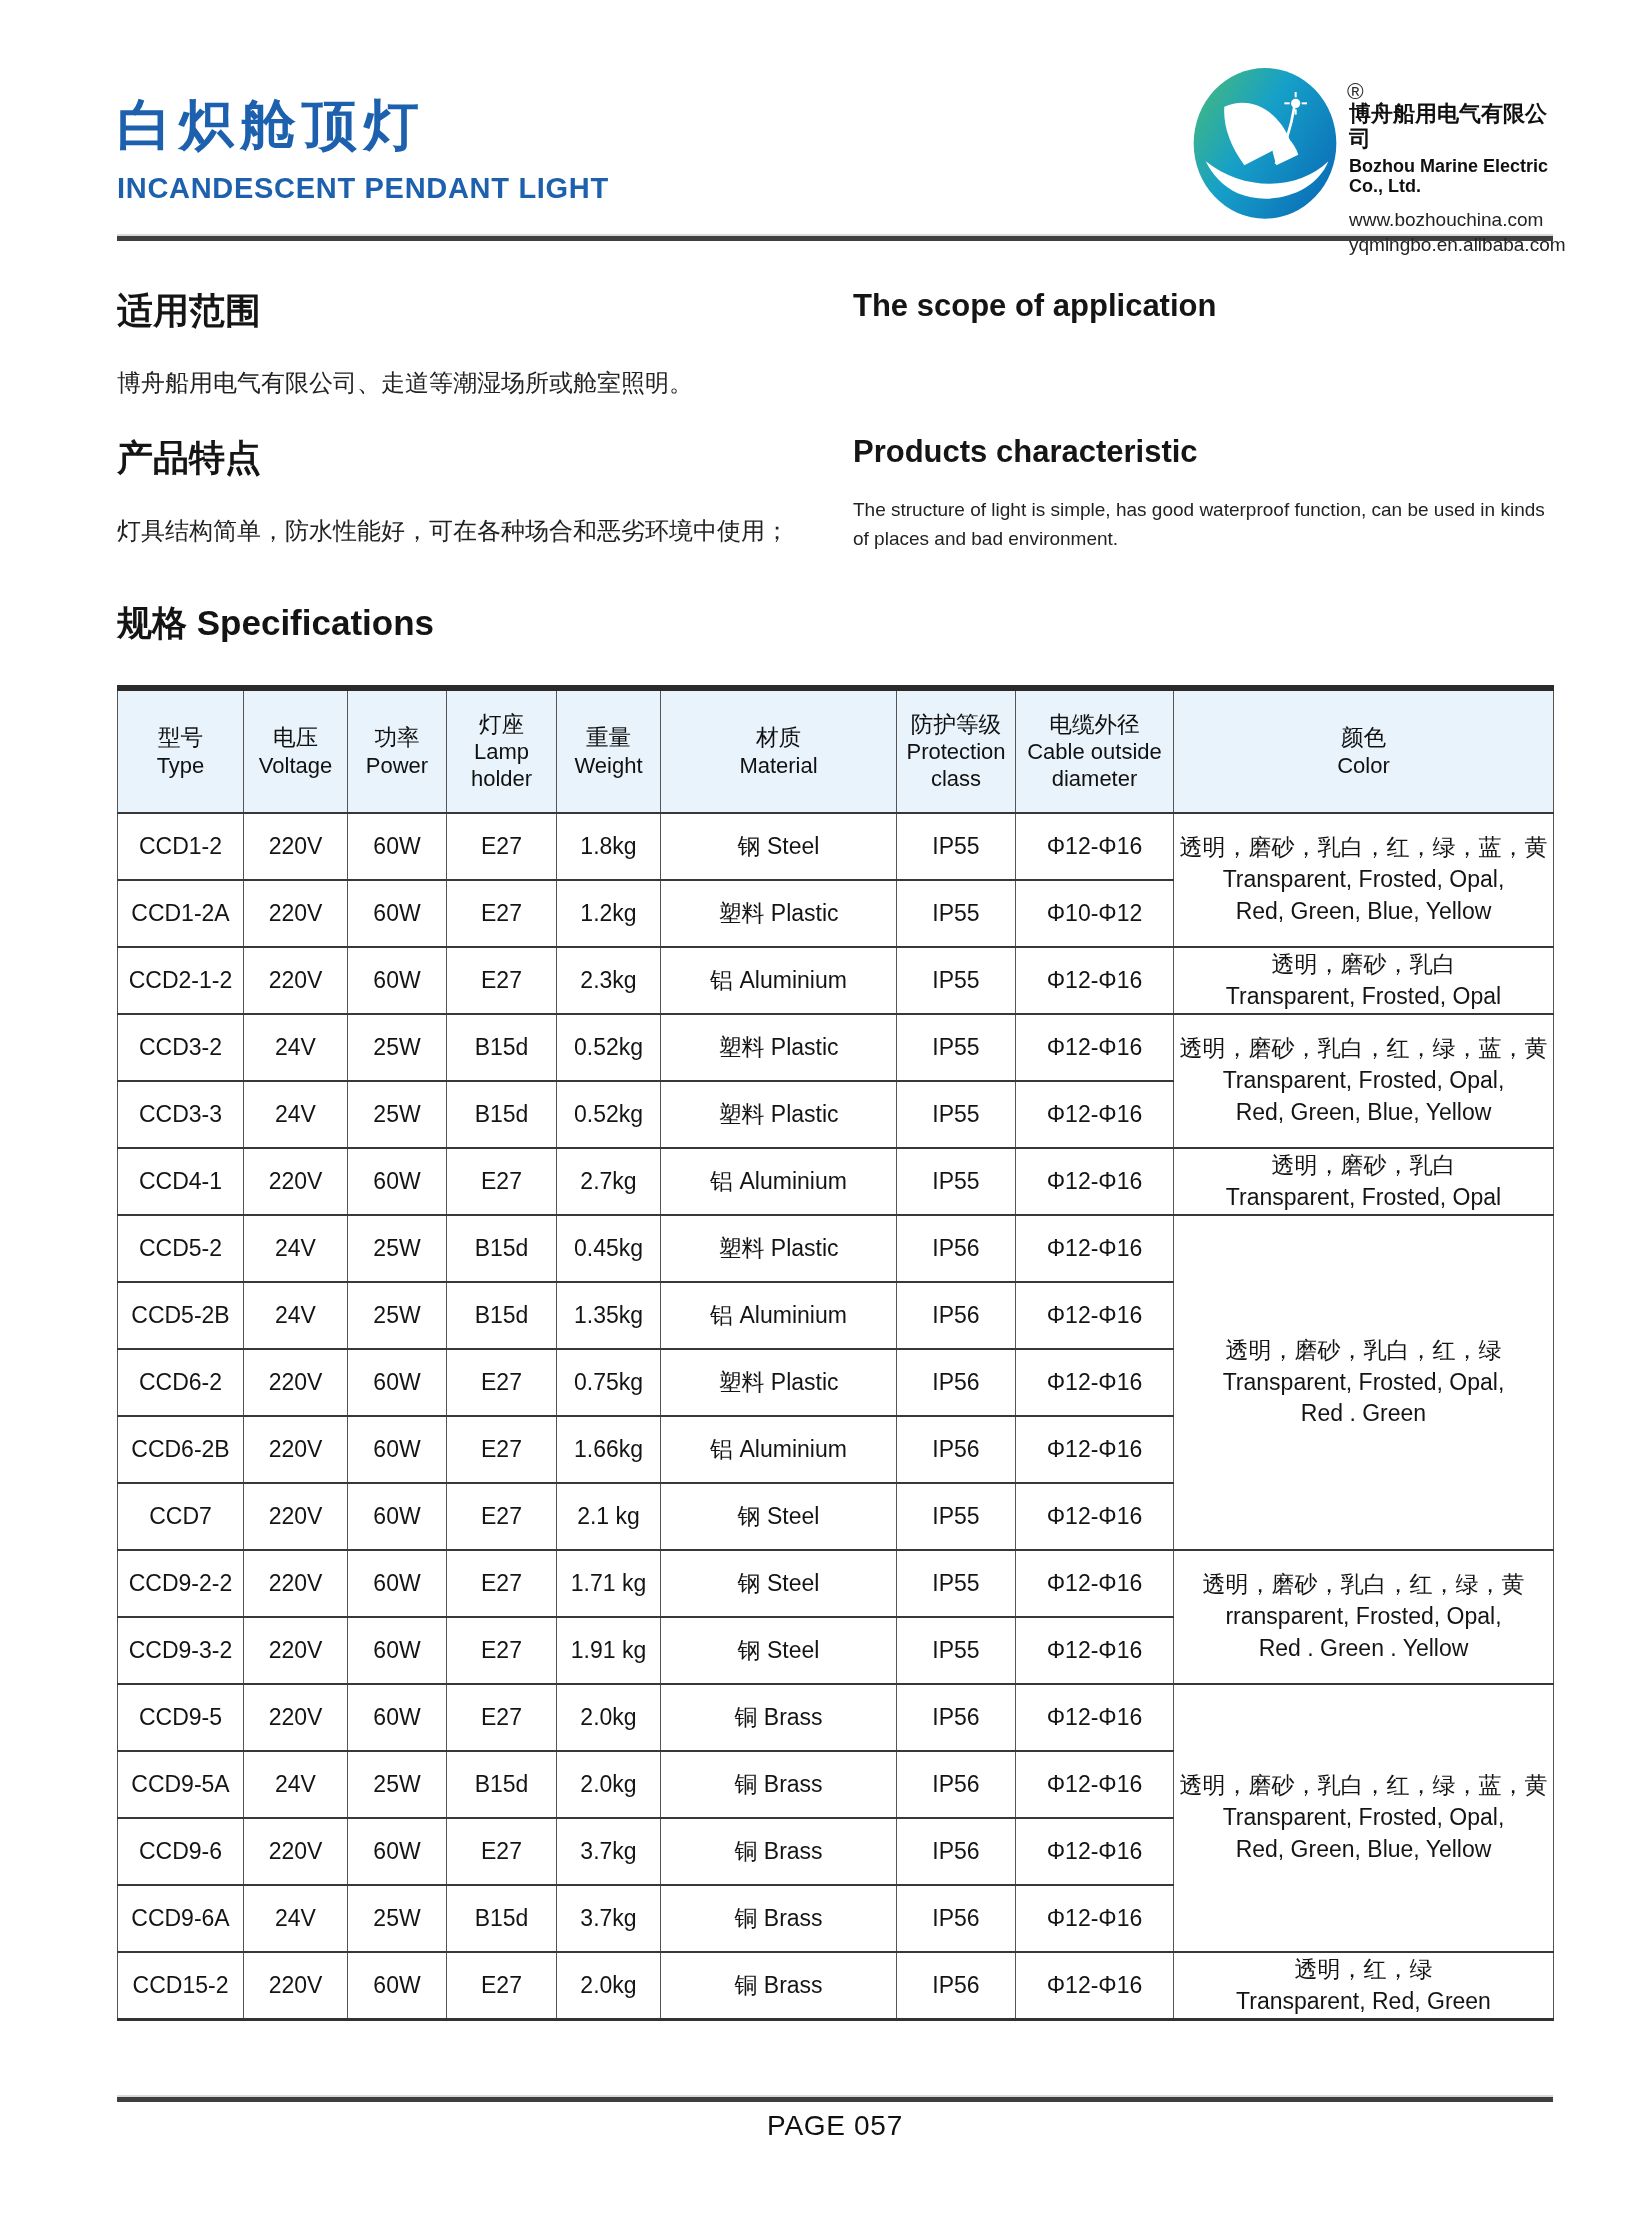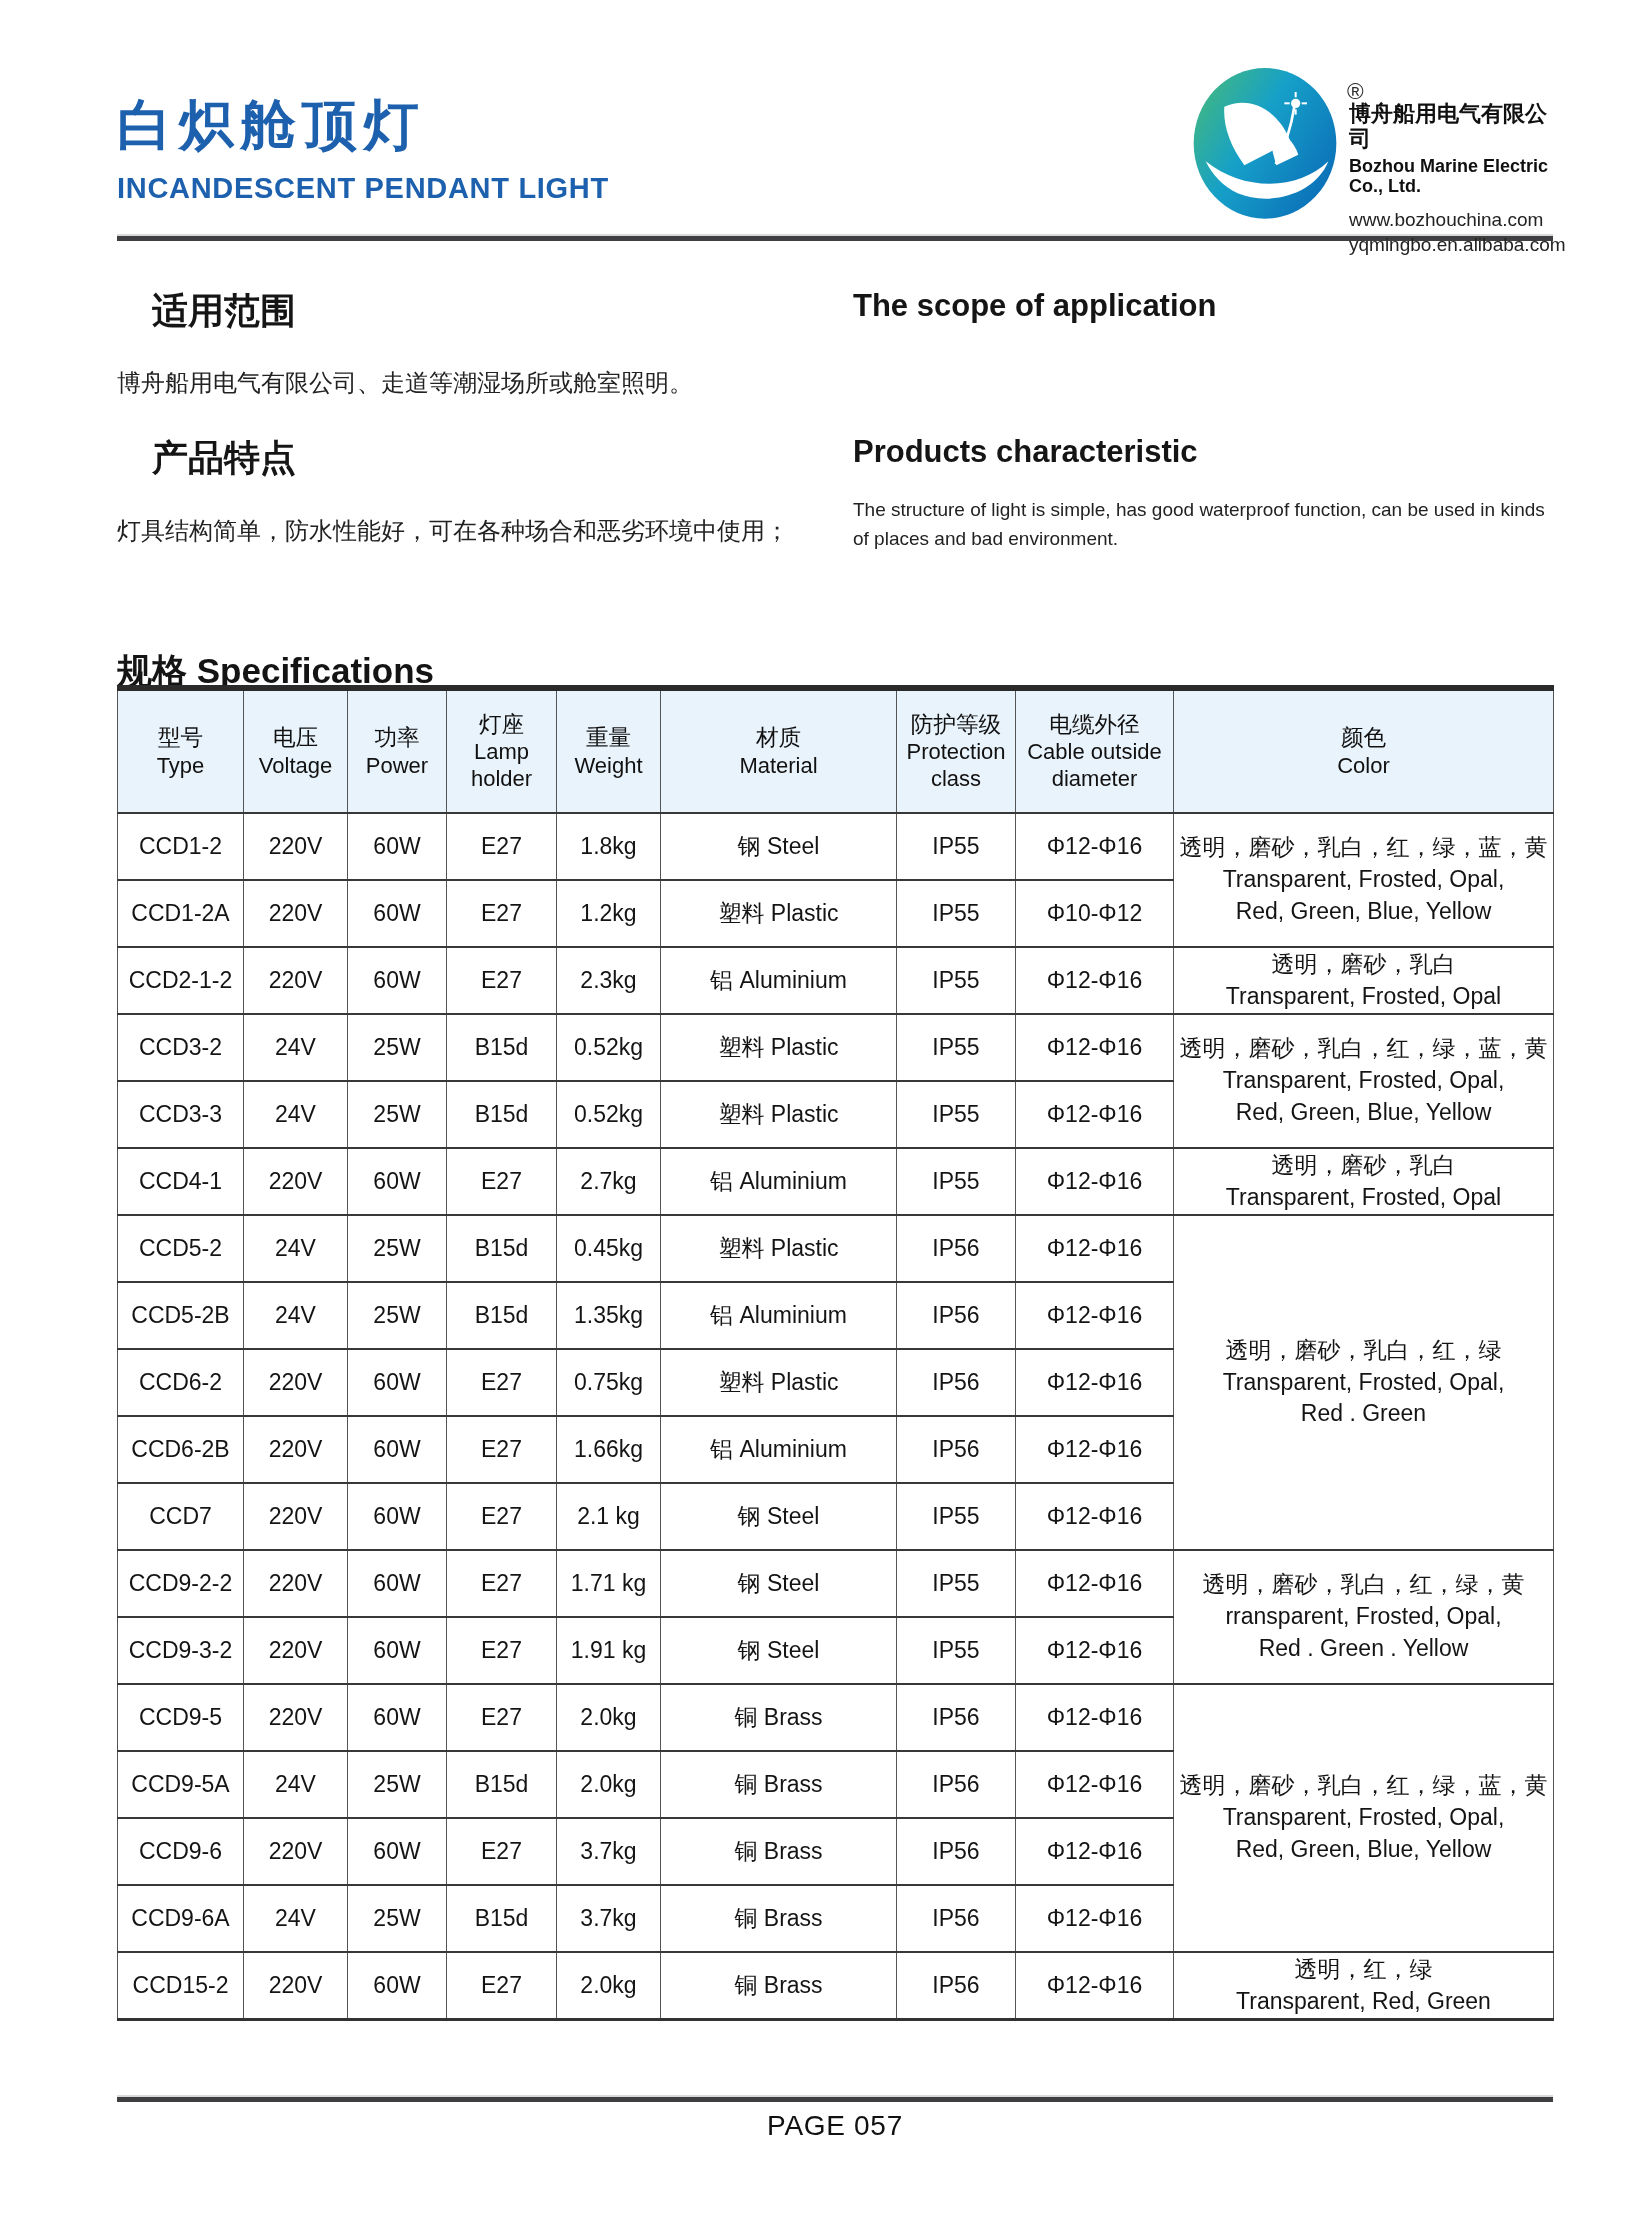--- a/index.html
+++ b/index.html
@@ -20,30 +20,30 @@
   
   .logo-wrap{position:absolute;left:1191px;top:64px;width:372px;height:166px;}
   .logo-svg{position:absolute;left:0;top:0;}
   .reg-mark{position:absolute;left:156px;top:14.6px;font-size:22.6px;color:#2b2b2b;}
   .logo-text{position:absolute;left:158px;top:37px;width:200px;}
   .company-zh{font-size:22px;font-weight:bold;color:#101010;line-height:1.15;}
   .company-en{font-size:18px;font-weight:bold;color:#101010;margin-top:5.3px;line-height:1.1;}
   .logo-url{font-size:19px;color:#222;line-height:1.3;}
   .url1{margin-top:12px;}
   
-  .sec-zh-title{position:absolute;left:117px;font-size:36px;font-weight:bold;color:#151515;line-height:1;margin-left:35px;}
+  .sec-zh-title{position:absolute;left:117px;font-size:36px;font-weight:bold;color:#151515;line-height:1;}
   .sec-zh-body{position:absolute;left:117px;font-size:24px;color:#222;line-height:1.3;width:705px;}
   .sec-en-title{position:absolute;left:853px;font-size:31px;font-weight:bold;color:#151515;line-height:1;}
   .sec-en-body{position:absolute;left:853px;font-size:19px;color:#222;line-height:1.5;width:704px;}
   .scope-zh-title{top:293px;}  .scope-zh-body{top:367px;}
   .scope-en-title{top:290px;}  .scope-en-body{top:352px;}
   .feat-zh-title{top:440px;}   .feat-zh-body{top:515px;}
   .feat-en-title{top:436px;}   .feat-en-body{top:496px;}
   
-  .spec-title{position:absolute;left:117px;top:605px;font-size:35px;font-weight:bold;color:#141414;line-height:1;margin-top:48px;}
+  .spec-title{position:absolute;left:117px;top:605px;font-size:35px;font-weight:bold;color:#141414;line-height:1;}
   .spec-table{
     position:absolute;left:117px;top:685px;width:1436px;
     border-collapse:collapse;table-layout:fixed;
     border-top:6px solid #2b2b2b;border-bottom:3.3px solid #333;
   }
   .spec-table th,.spec-table td{
     border:1.3px solid #555;text-align:center;vertical-align:middle;
     padding:0 4px;overflow:hidden;
   }
   .spec-table th{

